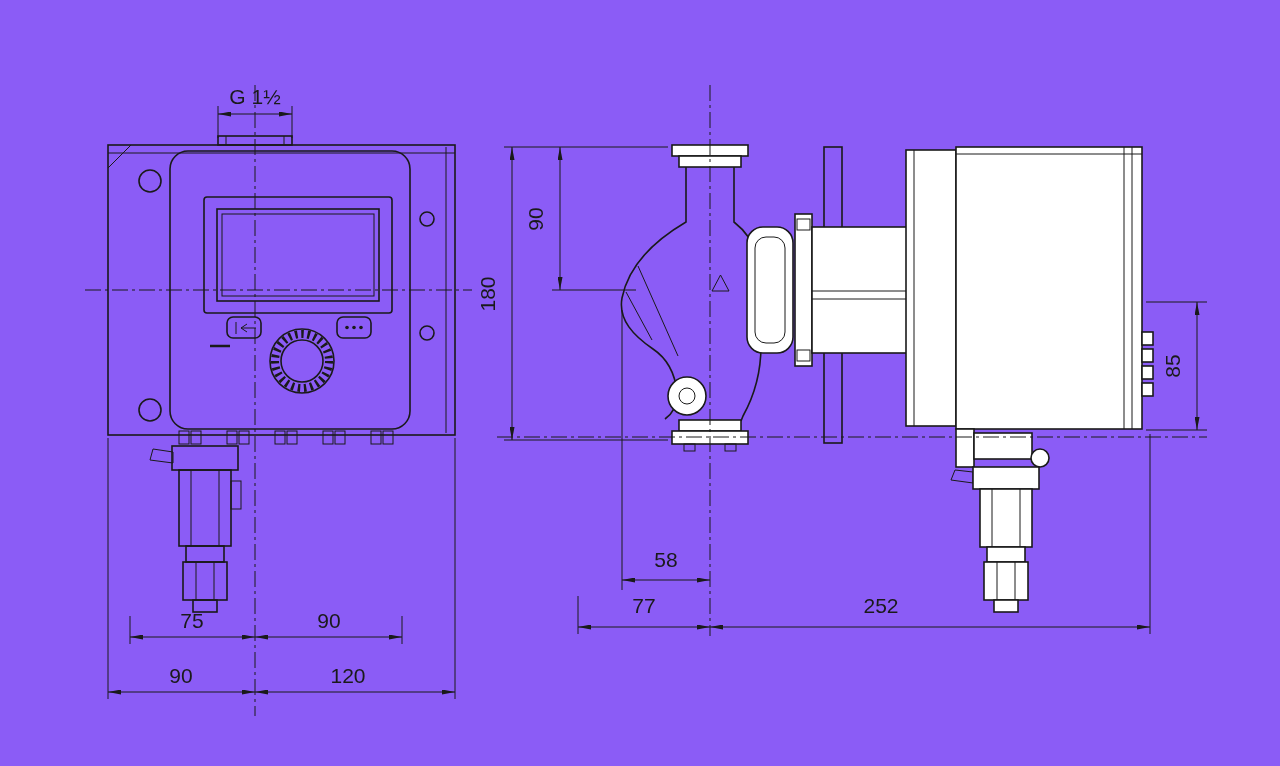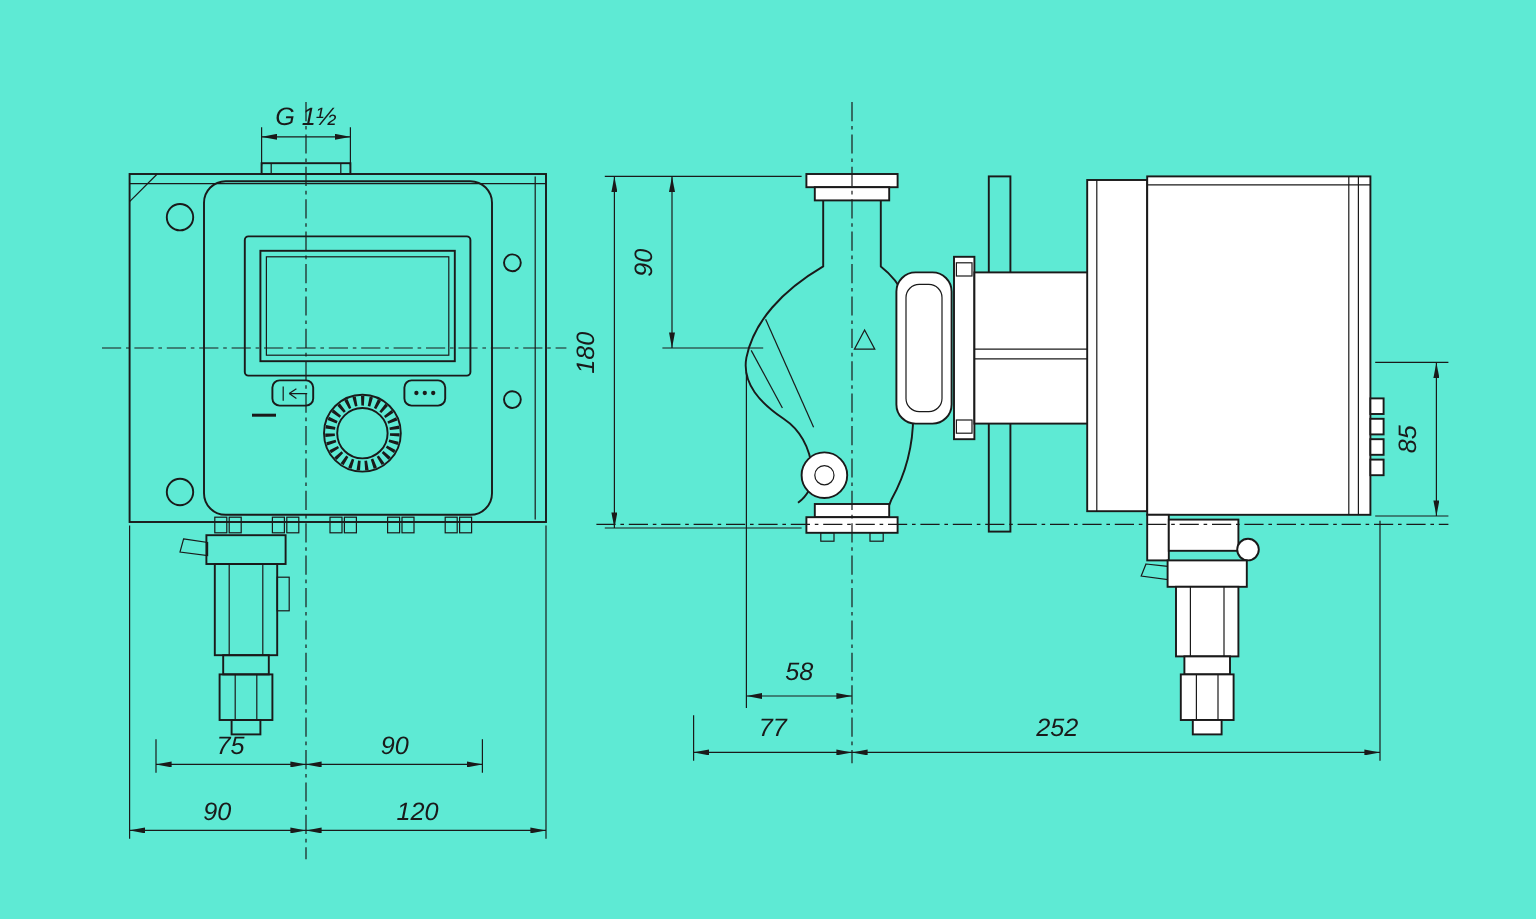--- a/index.html
+++ b/index.html
@@ -1,23 +1,22 @@
 <!DOCTYPE html>
 <html><head>
 <meta charset="utf-8">
 <style>
   html, body { margin: 0; padding: 0; background: #ffffff; }
   .canvas {
     position: relative;
     width: 1280px;
     height: 766px;
-    background: #5eead4;
+    background: #8b5cf6;
     font-family: "Liberation Sans", sans-serif;
     overflow: hidden;
-    font-style: italic;
   }
   svg { display: block; }
 
   .main  { fill: none;    stroke: #1a1a1a; stroke-width: 1.6; }
   .mainw { fill: #ffffff; stroke: #1a1a1a; stroke-width: 1.6; }
   .thin  { fill: none;    stroke: #1a1a1a; stroke-width: 1;   }
   .ext   { fill: none;    stroke: #1a1a1a; stroke-width: 1;   }
   .dim   { fill: none;    stroke: #1a1a1a; stroke-width: 1;   }
   .cl    { fill: none;    stroke: #1a1a1a; stroke-width: 1; stroke-dasharray: 16 4 3 4; }
   .serration { fill: none; stroke: #1a1a1a; stroke-width: 8; stroke-dasharray: 2.5 3.8; }

